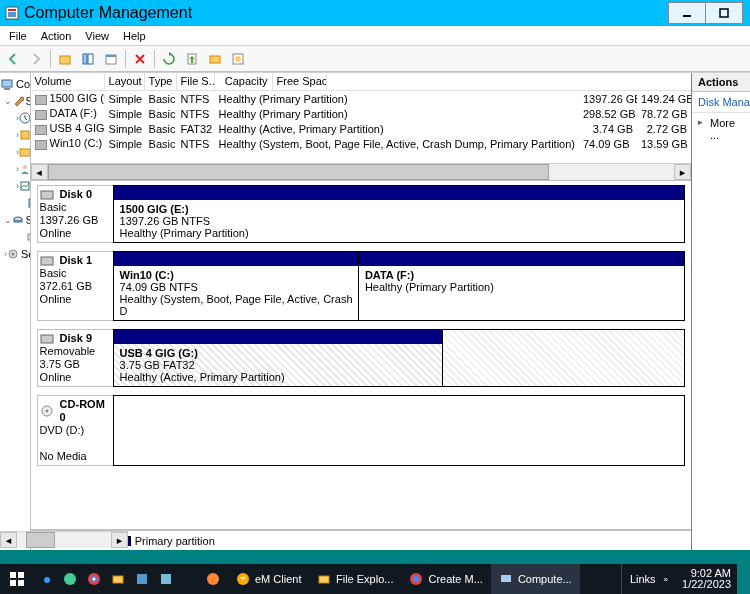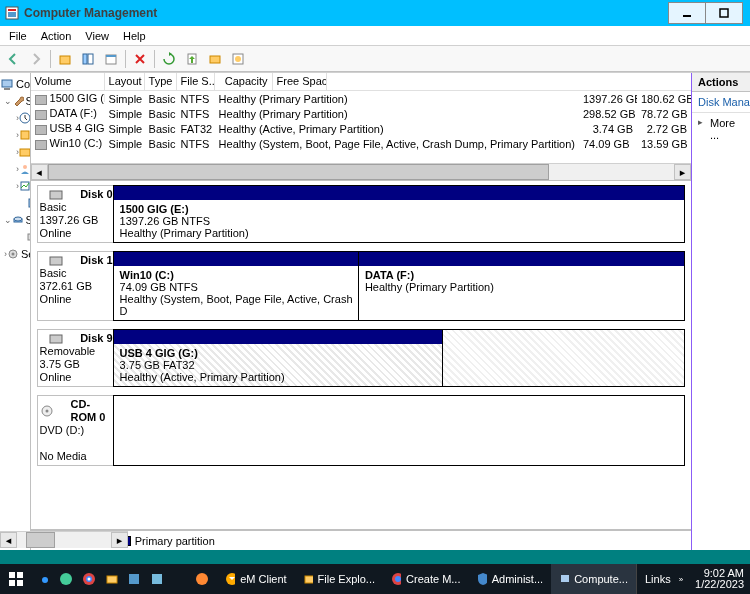--- a/index.html
+++ b/index.html
@@ -1,21 +1,21 @@
 <!DOCTYPE html>
 <html><head>
 <meta charset="utf-8">
 <style>
 * { box-sizing: border-box; margin: 0; padding: 0; font-family: "Segoe UI", Tahoma, sans-serif; font-size: 11px; }
 body { width: 750px; height: 594px; background: #008080; overflow: hidden; position: relative; }
 
 
 .titlebar { height: 26px; background: #00bfff; display: flex; align-items: center; }
 .titlebar-icon { width: 16px; height: 16px; margin: 0 4px; display: inline-flex; align-items: center; justify-content: center; }
-.titlebar-title { flex: 1; color: #404040; font-size: 12px; font-weight: bold; }
+.titlebar-title { flex: 1; color: #000000; font-size: 16px; }
 .titlebar-btns { display: flex; }
 .titlebar-btn { width: 38px; height: 22px; background: #e5f5ff; border: 1px solid #888; display: flex; align-items: center; justify-content: center; margin-left: -1px; }
 
 
 .menubar { height: 20px; background: #fff; border-bottom: 1px solid #d0d0d0; display: flex; align-items: center; padding-left: 2px; }
 .menu-item { padding: 2px 7px; cursor: default; }
 
 
 .toolbar { height: 26px; background: #f8f8f8; border-bottom: 1px solid #c0c0c0; display: flex; align-items: center; padding-left: 2px; gap: 1px; }
 .tool-btn { width: 22px; height: 22px; display: flex; align-items: center; justify-content: center; cursor: default; }
@@ -42,21 +42,21 @@
 
 .hscroll { height: 17px; background: #f0f0f0; border-top: 1px solid #d0d0d0; display:flex; }
 .hscroll .sbtn { width:17px; background:#e8e8e8; border:1px solid #c0c0c0; display:flex;align-items:center;justify-content:center;}
 .hscroll .strack{flex:1;background:#f0f0f0;position:relative;}
 .hscroll .sthumb{position:absolute;height:100%;background:#cdcdcd;border:1px solid #a0a0a0;}
 
 
 .disk-pane { flex: 1; overflow-y: auto; overflow-x: hidden; padding: 4px 6px; border-bottom:1px solid #c0c0c0;}
 .disk-row { display: flex; margin-bottom: 8px; }
 .disk-info { width: 76px; padding: 2px 0 2px 2px; border: 1px solid #c0c0c0; border-right: none; }
-.disk-info .dicon { display:flex; align-items:center; gap:17px;justify-content:flex-end;}
+.disk-info .dicon { display:flex; align-items:center; gap:6px;}
 .disk-info .dname { font-weight: bold; }
 .disk-info div { line-height: 13px; }
 .disk-bar { flex: 1; border: 1px solid #000; display: flex; min-height: 56px; background: repeating-linear-gradient(45deg,#fff,#fff 3px,#f0f0f0 3px,#f0f0f0 5px); }
 .partition { border: 1px solid #000; margin: -1px; display:flex; flex-direction:column; }
 .part-stripe { height: 14px; background: #000080; }
 .part-body { flex:1; background: #fff; padding: 3px 6px; }
 .part-body.hatched { background: repeating-linear-gradient(45deg,#fff,#fff 3px,#e8e8e8 3px,#e8e8e8 5px);}
 .part-body .pname { font-weight: bold; }
 
 
@@ -65,21 +65,21 @@
 .legend-sw { width:10px;height:10px;border:1px solid #000;}
 
 
 .actions-pane { width: 58px; background: #fff; display: flex; flex-direction: column; }
 .actions-head { background: #f0f0f0; border-bottom: 1px solid #c0c0c0; padding: 3px 6px; font-weight: bold; }
 .actions-sect { padding: 4px 6px; color: #1a5faa; border-bottom: 1px solid #e0e0e0; white-space:nowrap; overflow:hidden;}
 .actions-link { padding: 4px 6px 4px 18px; cursor:default; position:relative;}
 .actions-link::before { content:"▸"; position:absolute; left:6px; color:#555; font-size:9px;}
 
 
-.taskbar { position: absolute; bottom: 0; left: 0; right: 0; height: 30px; background: #101820; display: flex; align-items: center; color:#fff; }
+.taskbar { position: absolute; bottom: 0; left: 0; right: 13px; height: 30px; background: #101820; display: flex; align-items: center; color:#fff; }
 .taskbar .start { width: 34px; height:30px; display:flex;align-items:center;justify-content:center;}
 .taskbar .tray-btn { width: 24px; height:30px; display:flex;align-items:center;justify-content:center;}
 .taskbar .task-btn { height: 30px; padding: 0 8px; display:flex; align-items:center; gap:5px; max-width:92px; overflow:hidden; white-space:nowrap; font-size:11px;}
 .taskbar .task-btn.active { background: #2a3440; }
 .taskbar .spacer { flex:1; }
 .taskbar .clock { text-align:right; font-size:10px; line-height:11px; padding:0 6px;}
 
 svg { display:block; }
 </style>
 </head>
@@ -299,21 +299,21 @@
         <div class="vol-head-cell" style="width:54px;text-align:right">Free Spac</div>
       </div>
       <div class="vol-body">
         <div class="vol-row">
             <div class="vol-cell" style="width:74px"><span class="vol-ico"></span><span>1500 GIG (E:)</span></div>
             <div class="vol-cell" style="width:40px">Simple</div>
             <div class="vol-cell" style="width:32px">Basic</div>
             <div class="vol-cell" style="width:38px">NTFS</div>
             <div class="vol-cell" style="flex:1">Healthy (Primary Partition)</div>
             <div class="vol-cell" style="width:58px;text-align:right">1397.26 GB</div>
-            <div class="vol-cell" style="width:54px;text-align:right">180.62 GB</div>
+            <div class="vol-cell" style="width:54px;text-align:right">149.24 GB</div>
           </div>
         <div class="vol-row">
             <div class="vol-cell" style="width:74px"><span class="vol-ico"></span><span>DATA (F:)</span></div>
             <div class="vol-cell" style="width:40px">Simple</div>
             <div class="vol-cell" style="width:32px">Basic</div>
             <div class="vol-cell" style="width:38px">NTFS</div>
             <div class="vol-cell" style="flex:1">Healthy (Primary Partition)</div>
             <div class="vol-cell" style="width:58px;text-align:right">298.52 GB</div>
             <div class="vol-cell" style="width:54px;text-align:right">78.72 GB</div>
           </div>
@@ -538,26 +538,20 @@
       </svg>
       <span>File Explo...</span>
     </div>
   <div class="task-btn">
       <svg width="14" height="14">
         <circle cx="7" cy="7" r="6" fill="#d44"></circle>
         <circle cx="7" cy="7" r="3" fill="#48f"></circle>
       </svg>
       <span>Create M...</span>
     </div>
-  <div class="task-btn">
-      <svg width="14" height="14">
-        <path d="M7 1 L12 3 L12 7 Q12 12 7 13 Q2 12 2 7 L2 3 Z" fill="#48c"></path>
-      </svg>
-      <span>Administ...</span>
-    </div>
   <div class="task-btn active">
       <svg width="14" height="14">
         <rect x="2" y="3" width="10" height="7" fill="#ace"></rect>
       </svg>
       <span>Compute...</span>
     </div>
   <div class="spacer"></div>
   <div class="task-btn" style="border-left:1px solid #444">
       <span>Links</span>
       <span style="font-size:8px;margin-left:3px">»</span>

